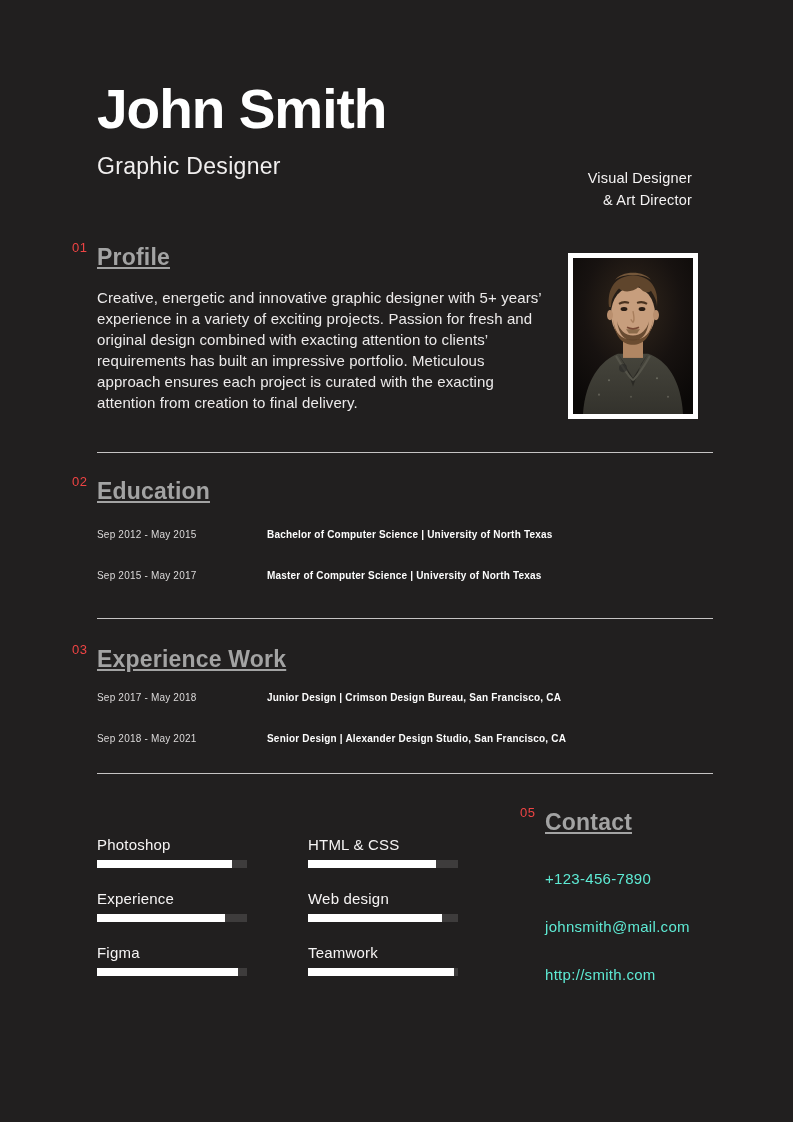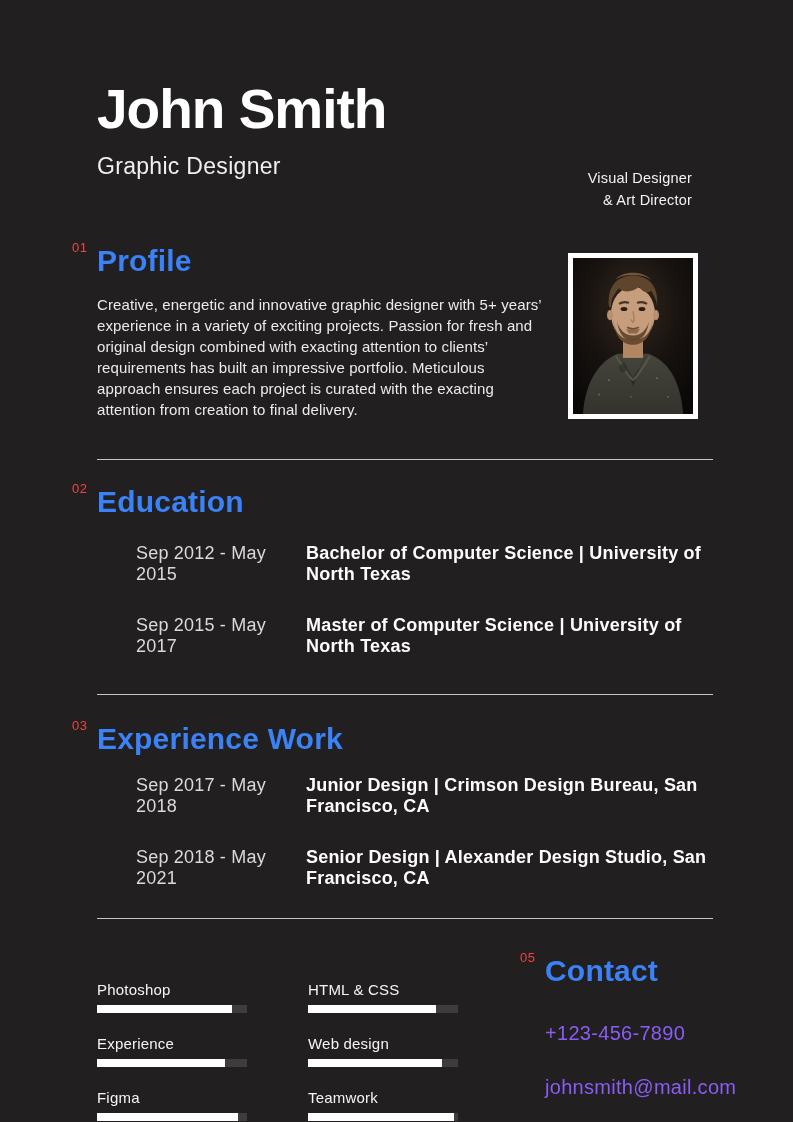--- a/index.html
+++ b/index.html
@@ -32,21 +32,21 @@
     font-size:14.5px; line-height:21.5px; font-weight:500;
     color:#f4f2f2; letter-spacing:0.2px;
   }
 
   
   .sec-heading { position:relative; display:inline-block; }
   .sec-num {
     position:absolute; left:-25px; top:-4px;
     font-size:13px; font-weight:500; color:#ef4444; letter-spacing:0.5px;
   }
-  .sec-title { font-size:30px; font-weight:700; letter-spacing:0.2px; color:#3b82f6; }
+  .sec-title { font-size:23px; font-weight:700; letter-spacing:0.2px; color:#a3a3a3;text-decoration:underline; }
 
   .divider { height:1px; background:#c6c4c4; border:0; }
 
   
   .profile-heading { margin-top:64px; }
   .profile-text {
     margin-top:17px; width:452px;
     font-size:15px; line-height:20.9px; letter-spacing:0.1px;
     color:#eceaea;
   }
@@ -58,21 +58,21 @@
   }
   .photo-frame svg { display:block; width:100%; height:100%; }
 
   .divider-1 { margin-top:38px; }
   .divider-2 { margin-top:37px; }
   .divider-3 { margin-top:29px; }
 
   
   .edu-heading { margin-top:25px; }
   .exp-heading { margin-top:27px; }
-  .entry-row { display:flex; font-size:18px; letter-spacing:0.2px;margin-left:39px; }
+  .entry-row { display:flex; font-size:10px; letter-spacing:0.2px; }
   .entry-row .dates { flex:0 0 170px; font-weight:400; color:#dbd9d9; }
   .entry-row .detail { font-weight:700; color:#fdfdfd; }
   .row-a { margin-top:24px; }
   .row-b { margin-top:30px; }
   .exp-row-a { margin-top:19px; }
 
   
   .bottom-grid {
     margin-top:35px;
     display:grid;
@@ -87,22 +87,22 @@
   }
   .skill-label {
     font-size:15px; font-weight:500; letter-spacing:0.2px; color:#f6f4f4;
     margin-bottom:7px;
   }
   .skill-track { width:100%; height:8px; background:#3e3c3c; }
   .skill-fill { height:100%; background:#ffffff; }
 
   .contact-list { margin-top:34px; }
   .contact-item {
-    font-size:20px; font-weight:500; letter-spacing:0.3px;
-    color:#8b5cf6; margin-bottom:31px;margin-top:26px;
+    font-size:15px; font-weight:500; letter-spacing:0.3px;
+    color:#5eead4; margin-bottom:31px;margin-top:26px;
   }
 </style>
 </head>
 <body>
 
 <div class="page">
   <div class="inner">
 
     
     <h1 class="name">John Smith</h1>

